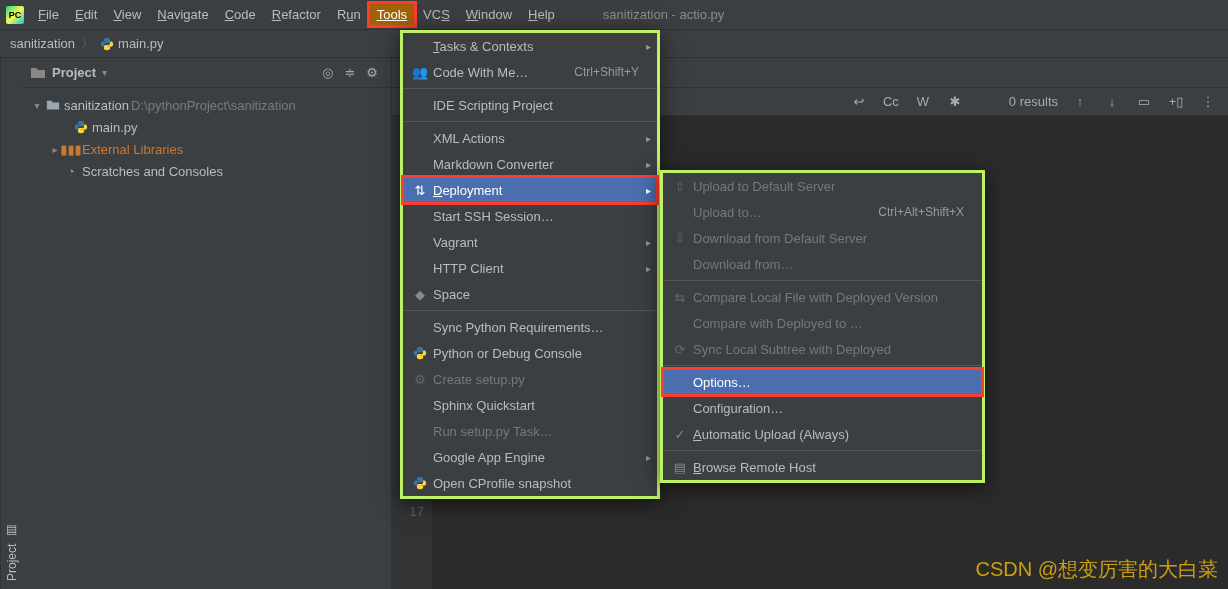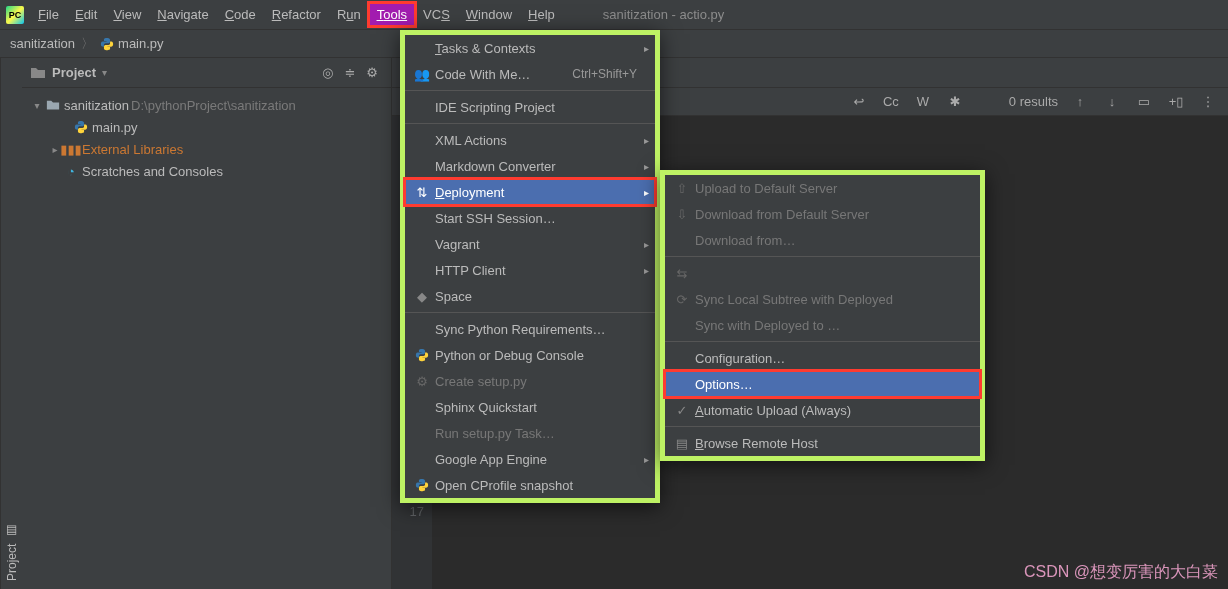--- a/index.html
+++ b/index.html
@@ -2,21 +2,21 @@
 <html><head>
 <meta charset="utf-8">
 <style>
   * { margin: 0; padding: 0; box-sizing: border-box; font-family: "Segoe UI", Arial, sans-serif; }
   body { background: #3c3f41; color: #bbbbbb; font-size: 13px; overflow: hidden; width: 1228px; height: 589px; position: relative; }
   .titlebar { height: 30px; display: flex; align-items: center; background: #3c3f41; padding-left: 6px; border-bottom: 1px solid #323232; }
   .app-icon { width: 18px; height: 18px; background: linear-gradient(135deg,#21d789,#fcf84a,#07c3f2); border-radius: 2px; margin-right: 6px; display:flex; align-items:center; justify-content:center; font-size:9px; font-weight:bold; color:#000; }
   .menu { display: flex; text-align: center; }
   .menu-item { padding: 4px 8px; cursor: default; color:#bbbbbb; }
   .menu-item .ul { text-decoration: underline; }
-  .menu-item.open { background:#a21caf; color:#fff;text-decoration:underline; }
+  .menu-item.open { background:#a16207; color:#fff;text-decoration:underline; }
   .title-center { margin-left: 40px; color:#8c8c8c; }
   .redbox { outline: 3px solid #ff3b30; outline-offset: -1px; }
 
   .navbar { height: 28px; background:#3c3f41; border-bottom:1px solid #323232; display:flex; align-items:center; padding:0 10px; }
   .crumb { color:#bbbbbb; }
   .crumb-sep { color:#777; margin:0 6px; }
   .py-ico { width:14px; height:14px; display:inline-block; vertical-align:middle; margin-right:4px; }
   .py-ico svg { width:14px; height:14px; }
 
   .main { display:flex; height: calc(100% - 58px); }
@@ -43,34 +43,34 @@
   .editor { flex:1; background:#2b2b2b; position:relative; font-family: "JetBrains Mono", Consolas, monospace; font-size:13px; color:#808080; display:flex; }
   .ed-overlay { position:absolute; left:0; right:0; top:30px; height:28px; background:#3c3f41; border-bottom:1px solid #323232; display:flex; align-items:center; justify-content:flex-end; padding:0 10px; gap:12px; color:#aaa; }
   .ed-overlay .ico-btn { width:20px; display:flex; justify-content:center; }
   .gutter-nums { width:40px; background:#313335; color:#606366; text-align:right; padding:152px 8px 0 0; line-height:21px; }
   .code { padding:60px 0 0 4px; line-height:21px; white-space:pre; }
   .link { color:#287bde; text-decoration: underline; }
 
   .tabstrip { position:absolute; left:0; right:0; top:0; height:30px; background:#3c3f41; border-bottom:1px solid #323232; }
 
   
-  .menu-popup { position:absolute; background:#3c3f41; border:5px solid #bef264; box-shadow:0 4px 20px rgba(0,0,0,.6); z-index:100; }
+  .menu-popup { position:absolute; background:#3c3f41; border:3px solid #bef264; box-shadow:0 4px 20px rgba(0,0,0,.6); z-index:100; }
   .menu-row { height:26px; display:flex; align-items:center; padding:0 18px 0 8px; color:#bbbbbb; position:relative; }
   .menu-row .mico { width:18px; display:flex; justify-content:center; color:#888; }
   .menu-row .mlbl { margin-left:4px; }
   .menu-row .mlbl .ul { text-decoration: underline; }
   .menu-row .short { margin-left:auto; color:#999; font-size:12px; padding-left:24px;}
   .menu-row .sub { position:absolute; right:6px; color:#999; font-size:10px; }
   .menu-row.sel { background:#4b6eaf; color:#fff; }
   .menu-row.sel .mico, .menu-row.sel .short, .menu-row.sel .sub { color:#fff; }
   .menu-row.dis { color:#777; }
   .menu-row.dis .mico { color:#666; }
   .menu-sep { height:1px; background:#555; margin:3px 0; }
 
-  .watermark { position:absolute; right:10px; bottom:6px; color:#f9a8d4; font-size:16px; opacity:.85; font-family: sans-serif; }
+  .watermark { position:absolute; right:10px; bottom:6px; color:#eab308; font-size:20px; opacity:.85; font-family: sans-serif; }
 </style>
 </head>
 <body>
 
 <div class="titlebar">
   <div class="app-icon">PC</div>
   <div class="menu">
     <div class="menu-item"><span class="ul">F</span>ile</div>
     <div class="menu-item"><span class="ul">E</span>dit</div>
     <div class="menu-item"><span class="ul">V</span>iew</div>
@@ -281,47 +281,53 @@
       <span class="mlbl">Open CProfile snapshot</span>
     </div>
 </div>
 
 <div class="menu-popup" style="left:660px; top:170px; width:325px;">
   <div class="menu-row dis">
       <span class="mico">⇧</span>
       <span class="mlbl">Upload to Default Server</span>
     </div>
   <div class="menu-row dis">
+      <span class="mico"></span>
+      <span class="mlbl">Upload to…</span>
+      <span class="short">Ctrl+Alt+Shift+X</span>
+    </div>
+  <div class="menu-row dis">
       <span class="mico">⇩</span>
       <span class="mlbl">Download from Default Server</span>
     </div>
   <div class="menu-row dis">
       <span class="mico"></span>
       <span class="mlbl">Download from…</span>
     </div>
   <div class="menu-sep"></div>
   <div class="menu-row dis">
       <span class="mico">⇆</span>
+      <span class="mlbl">Compare Local File with Deployed Version</span>
+    </div>
+  <div class="menu-row dis">
+      <span class="mico"></span>
+      <span class="mlbl">Compare with Deployed to …</span>
     </div>
   <div class="menu-row dis">
       <span class="mico">⟳</span>
       <span class="mlbl">Sync Local Subtree with Deployed</span>
     </div>
-  <div class="menu-row dis">
-      <span class="mico"></span>
-      <span class="mlbl">Sync with Deployed to …</span>
-    </div>
-  <div class="menu-sep"></div>
+  <div class="menu-sep"></div>
+  <div class="menu-row sel redbox">
+      <span class="mico"></span>
+      <span class="mlbl">Options…</span>
+    </div>
   <div class="menu-row">
       <span class="mico"></span>
       <span class="mlbl">Configuration…</span>
-    </div>
-  <div class="menu-row sel redbox">
-      <span class="mico"></span>
-      <span class="mlbl">Options…</span>
     </div>
   <div class="menu-row">
       <span class="mico">✓</span>
       <span class="mlbl"><span class="ul">A</span>utomatic Upload (Always)</span>
     </div>
   <div class="menu-sep"></div>
   <div class="menu-row">
       <span class="mico">▤</span>
       <span class="mlbl"><span class="ul">B</span>rowse Remote Host</span>
     </div>

